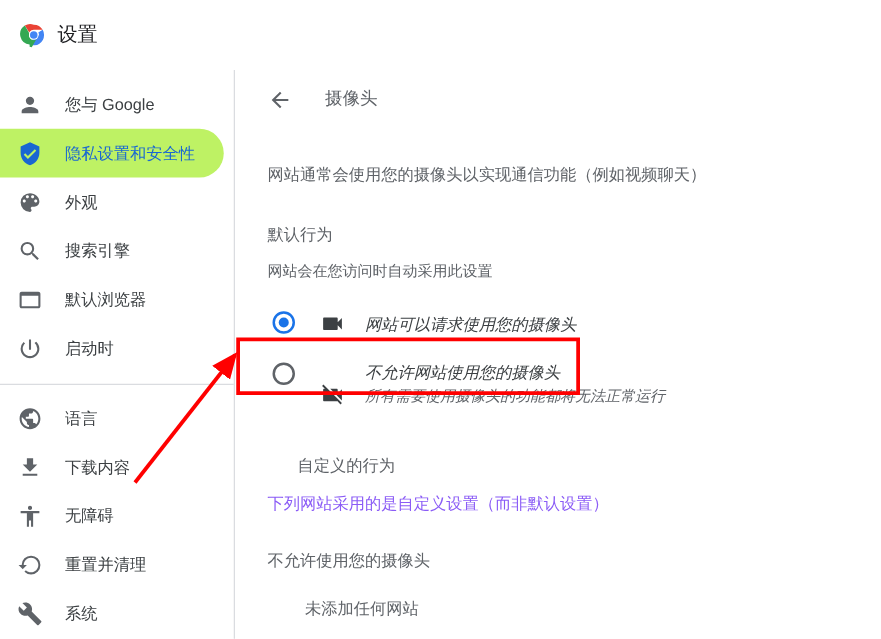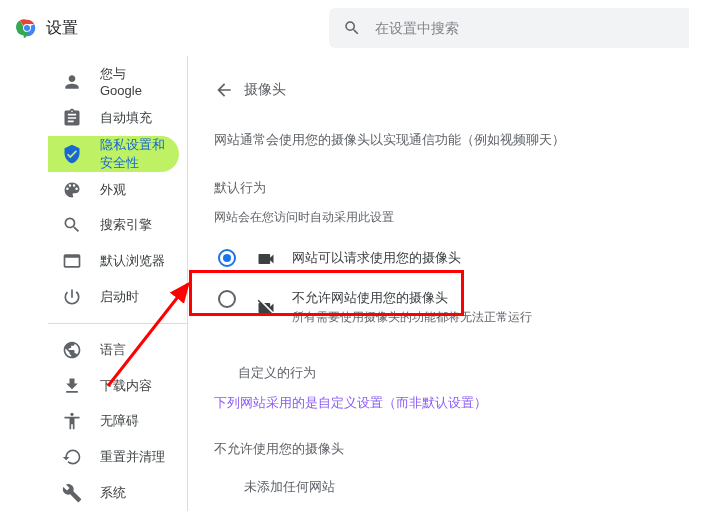--- a/index.html
+++ b/index.html
@@ -47,21 +47,20 @@
   .body {
     display: flex;
     height: calc(100% - 56px);
   }
   .sidebar {
     width: 188px;
     border-right: 1px solid #dadce0;
     padding-top: 8px;
     display: flex;
     flex-direction: column;
-    padding-left: 48px;
   }
   .side-item {
     display: flex;
     align-items: center;
     height: 40px;
     padding: 0 14px;
     gap: 18px;
     color: #5f6368;
     font-size: 13px;
     cursor: pointer;
@@ -82,22 +81,21 @@
     margin: 8px 0;
   }
   .main {
     flex: 1;
     padding: 14px 0 0 26px;
     color: #5f6368;
     position: relative;
   }
   .crumb {
     display: flex;
-    align-items: center;
-    gap: 10px;
+    gap: 26px;
     height: 40px;
   }
   .back-arrow {
     width: 20px; height: 20px; fill: #5f6368; cursor: pointer;
   }
   .crumb-title { color: #5f6368; font-size: 14px; }
   .desc {
     margin-top: 20px;
     font-size: 13px;
     color: #5f6368;
@@ -134,22 +132,23 @@
   .radio.checked::after {
     content: "";
     position: absolute;
     width: 8px; height: 8px;
     background: #1a73e8;
     border-radius: 50%;
     top: 3px; left: 3px;
   }
   .radio-content {
     display: flex;
-    align-items: center;
+    align-items: flex-end;
     gap: 16px;
+    font-style: italic;
   }
   .cam-icon { width: 20px; height: 20px; fill: #3c4043; flex-shrink: 0; margin-top: 1px; }
   .cam-icon.off { fill: #3c4043; }
   .radio-text .primary { color: #3c4043; font-size: 13px; }
   .radio-text .secondary { color: #5f6368; font-size: 12px; margin-top: 2px; }
   .highlight-box {
     border: 3px solid #ff0000;
     position: absolute;
     left: 1px;
     top: 214px;
@@ -177,44 +176,32 @@
       <circle cx="12" cy="12" r="11" fill="#fff"></circle>
       <path fill="#EA4335" d="M12 3a9 9 0 0 1 7.8 4.5H12a4.5 4.5 0 0 0-3.9 2.25L4.2 3.75A8.96 8.96 0 0 1 12 3z"></path>
       <path fill="#4285F4" d="M21 12a9 9 0 0 1-12.6 8.25l3.9-6.75A4.5 4.5 0 0 0 16.5 12c0-.78-.2-1.5-.54-2.14L19.8 7.5A8.96 8.96 0 0 1 21 12z"></path>
       <path fill="#34A853" d="M8.4 20.25A9 9 0 0 1 4.2 3.75l3.9 6.75A4.5 4.5 0 0 0 12 16.5c.78 0 1.5-.2 2.14-.54l-3.9 6.75c-.6-.14-1.2-.3-1.84-.46z"></path>
       <path fill="#FBBC05" d="M4.2 3.75l3.9 6.75A4.5 4.5 0 0 1 12 7.5h7.8A9 9 0 0 0 4.2 3.75z" opacity="0"></path>
       <circle cx="12" cy="12" r="4.2" fill="#fff"></circle>
       <circle cx="12" cy="12" r="3.3" fill="#4285F4"></circle>
     </svg>
   </span>
   <span class="page-title">设置</span>
-  <div class="search-wrap">
-    <svg class="search-icon" viewBox="0 0 24 24" width="18" height="18" fill="#5f6368">
-      <path d="M15.5 14h-.79l-.28-.27A6.471 6.471 0 0 0 16 9.5 6.5 6.5 0 1 0 9.5 16c1.61 0 3.09-.59 4.23-1.57l.27.28v.79l5 4.99L20.49 19l-4.99-5zm-6 0C7.01 14 5 11.99 5 9.5S7.01 5 9.5 5 14 7.01 14 9.5 11.99 14 9.5 14z"></path>
-    </svg>
-    <input class="search-input" placeholder="在设置中搜索" style="">
-  </div>
 </div>
 
 <div class="body">
   <div class="sidebar">
 
     <div class="side-item">
       <svg viewBox="0 0 24 24">
           <path d="M12 12c2.21 0 4-1.79 4-4s-1.79-4-4-4-4 1.79-4 4 1.79 4 4 4zm0 2c-2.67 0-8 1.34-8 4v2h16v-2c0-2.66-5.33-4-8-4z"></path>
         </svg>
       <span class="side-label">您与 Google</span>
     </div>
 
-    <div class="side-item">
-      <svg viewBox="0 0 24 24">
-          <path d="M19 3h-4.18C14.4 1.84 13.3 1 12 1s-2.4.84-2.82 2H5c-1.1 0-2 .9-2 2v14c0 1.1.9 2 2 2h14c1.1 0 2-.9 2-2V5c0-1.1-.9-2-2-2zm-7 0c.55 0 1 .45 1 1s-.45 1-1 1-1-.45-1-1 .45-1 1-1zm2 14H7v-2h7v2zm3-4H7v-2h10v2zm0-4H7V7h10v2z"></path>
-        </svg>
-      <span class="side-label">自动填充</span>
-    </div>
 
     <div class="side-item selected">
       <svg viewBox="0 0 24 24">
           <path d="M12 1L3 5v6c0 5.55 3.84 10.74 9 12 5.16-1.26 9-6.45 9-12V5l-9-4zm-2 16l-4-4 1.41-1.41L10 14.17l6.59-6.59L18 9l-8 8z"></path>
         </svg>
       <span class="side-label">隐私设置和安全性</span>
     </div>
 
     <div class="side-item">
       <svg viewBox="0 0 24 24">

